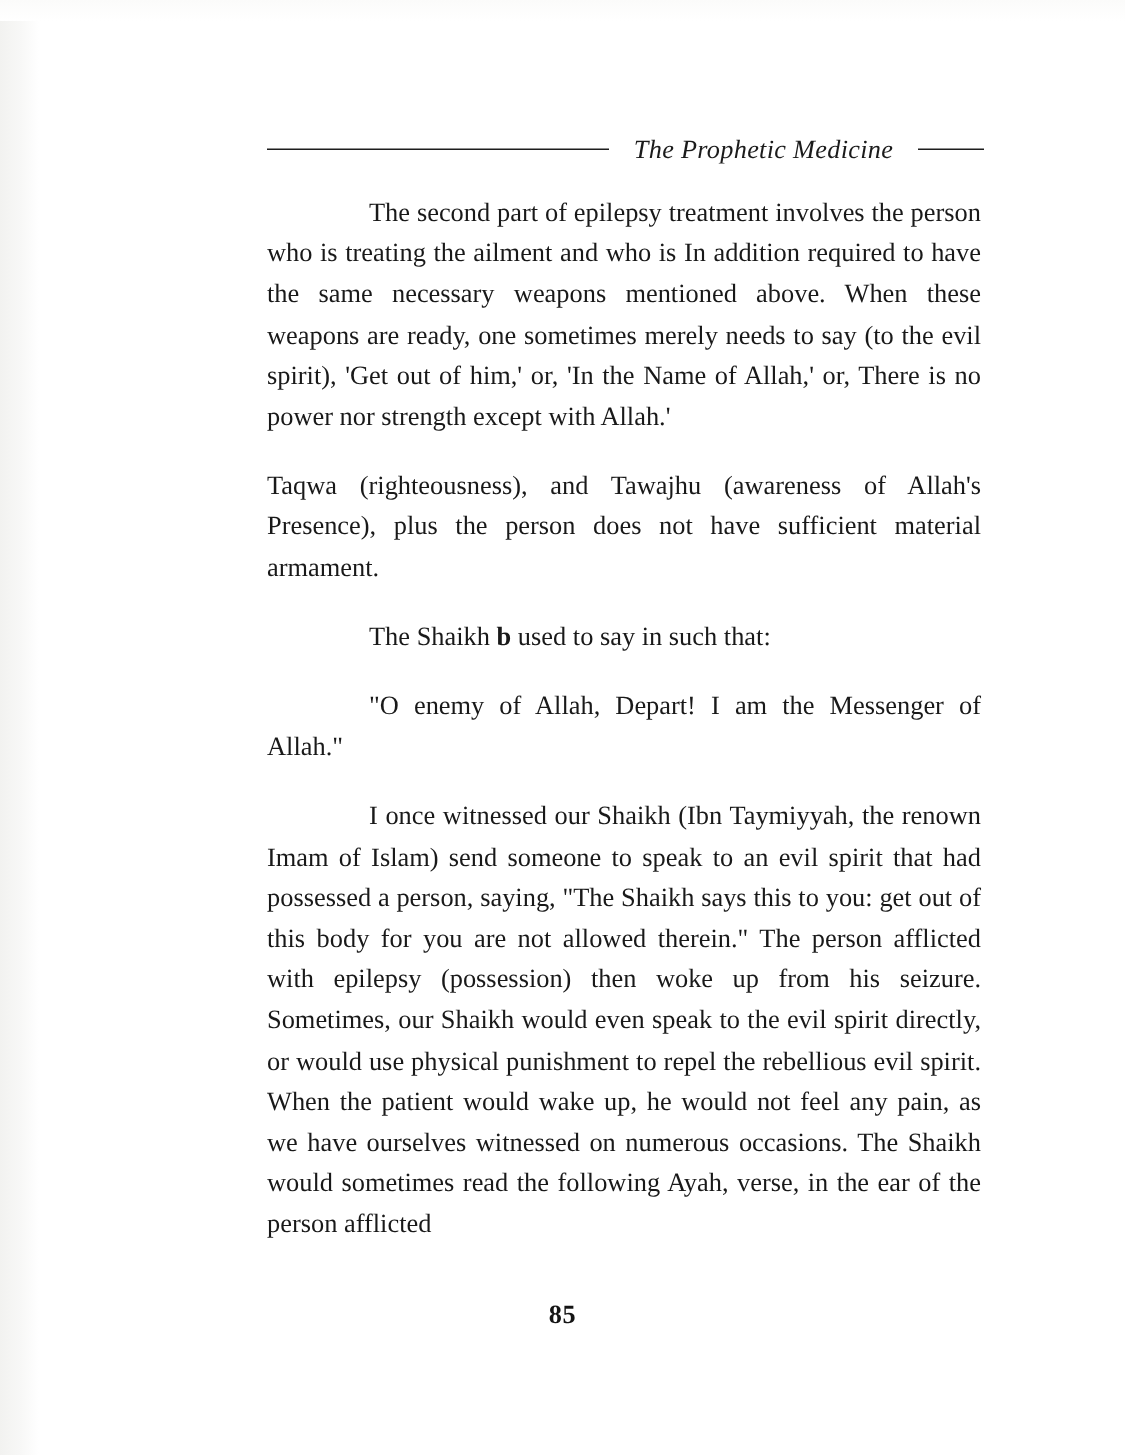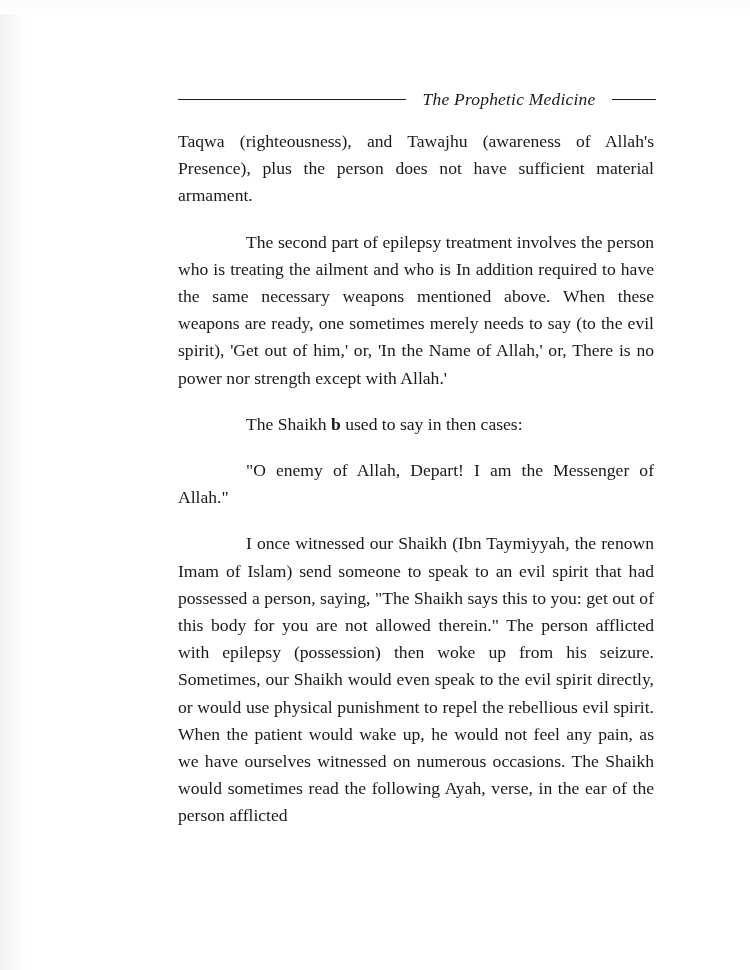--- a/index.html
+++ b/index.html
@@ -129,26 +129,27 @@
   <div class="scan-edge-top"></div>
 
   <div class="running-header">
     <span class="header-rule header-rule-left"></span>
     <span class="header-title">The Prophetic Medicine</span>
     <span class="header-rule header-rule-right"></span>
   </div>
 
   <div class="body-text">
 
+    <p class="para indented">The second part of epilepsy treatment involves the person who is treating the ailment and who is In addition required to have the same necessary weapons mentioned above. When these weapons are ready, one sometimes merely needs to say (to the evil spirit), 'Get out of him,' or, 'In the Name of Allah,' or, There is no power nor strength except with Allah.'</p>
+
     <p class="para">Taqwa (righteousness), and Tawajhu (awareness of Allah's Presence), plus the person does not have sufficient material armament.</p>
 
-    <p class="para indented">The second part of epilepsy treatment involves the person who is treating the ailment and who is In addition required to have the same necessary weapons mentioned above. When these weapons are ready, one sometimes merely needs to say (to the evil spirit), 'Get out of him,' or, 'In the Name of Allah,' or, There is no power nor strength except with Allah.'</p>
-
-    <p class="para indented"><span>The Shaikh </span><span class="prophet-mark">b</span><span> used to say in then cases:</span></p>
+    <p class="para indented"><span>The Shaikh </span><span class="prophet-mark">b</span><span> used to say in such that:</span></p>
 
     <p class="para quote">"O enemy of Allah, Depart! I am the Messenger of Allah."</p>
 
     <p class="para indented">I once witnessed our Shaikh (Ibn Taymiyyah, the renown Imam of Islam) send someone to speak to an evil spirit that had possessed a person, saying, "The Shaikh says this to you: get out of this body for you are not allowed therein." The person afflicted with epilepsy (possession) then woke up from his seizure. Sometimes, our Shaikh would even speak to the evil spirit directly, or would use physical punishment to repel the rebellious evil spirit. When the patient would wake up, he would not feel any pain, as we have ourselves witnessed on numerous occasions. The Shaikh would sometimes read the following Ayah, verse, in the ear of the person afflicted</p>
 
   </div>
 
+  <div class="page-number">85</div>
 
 </div>
 
 </body></html>

